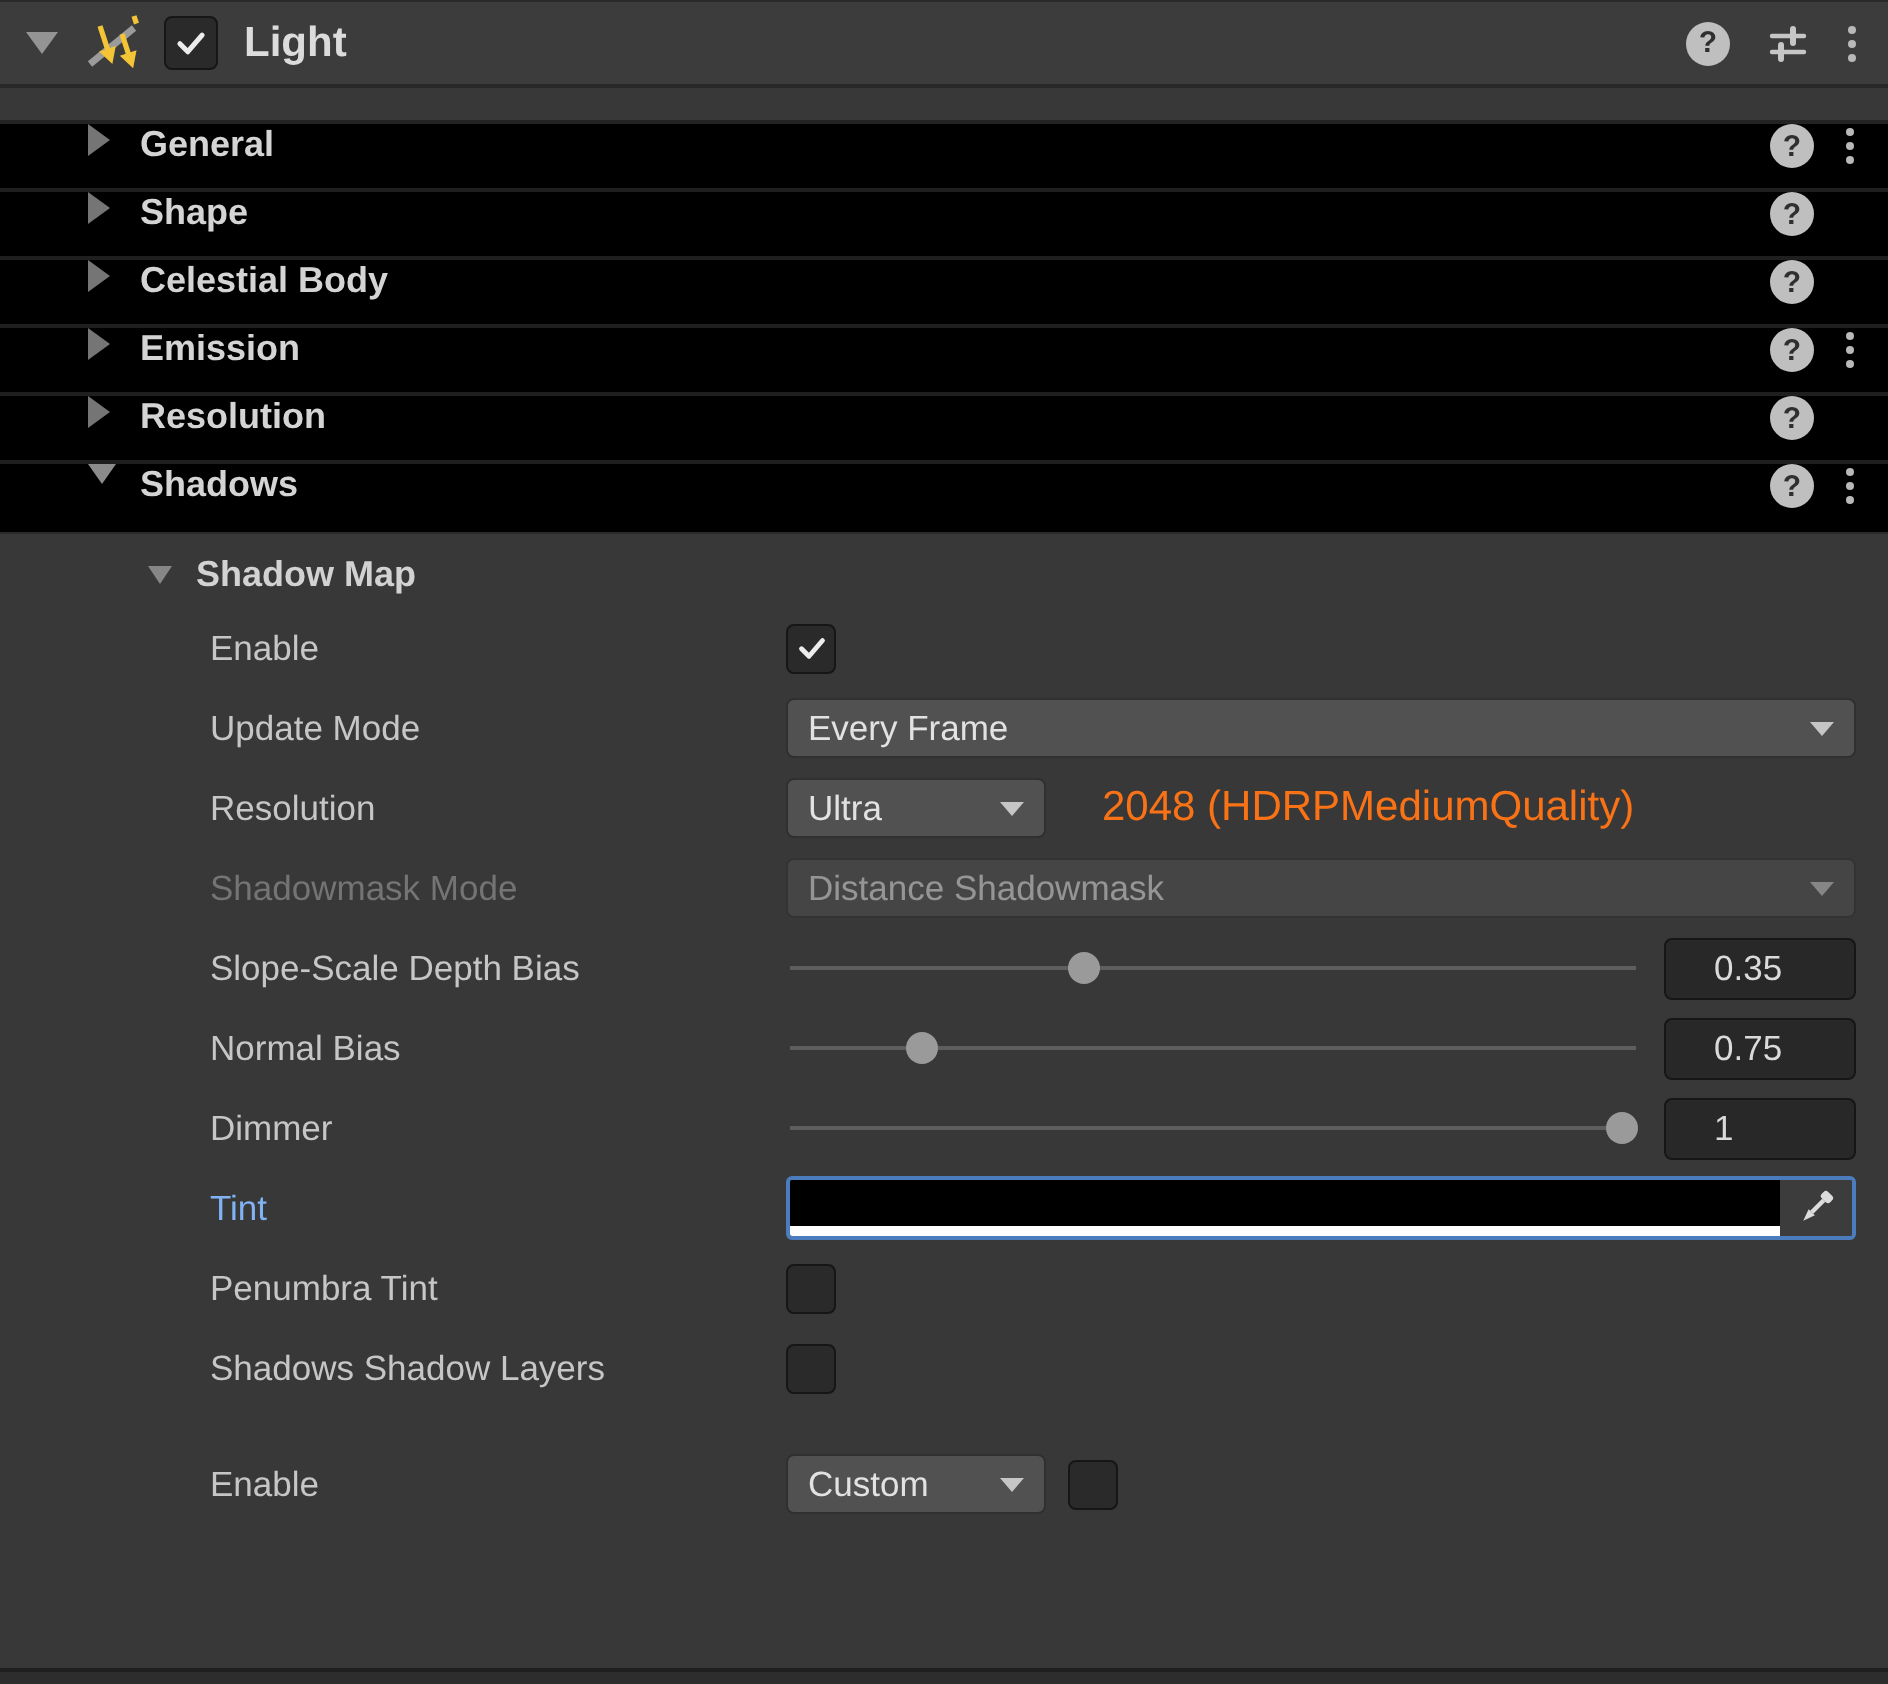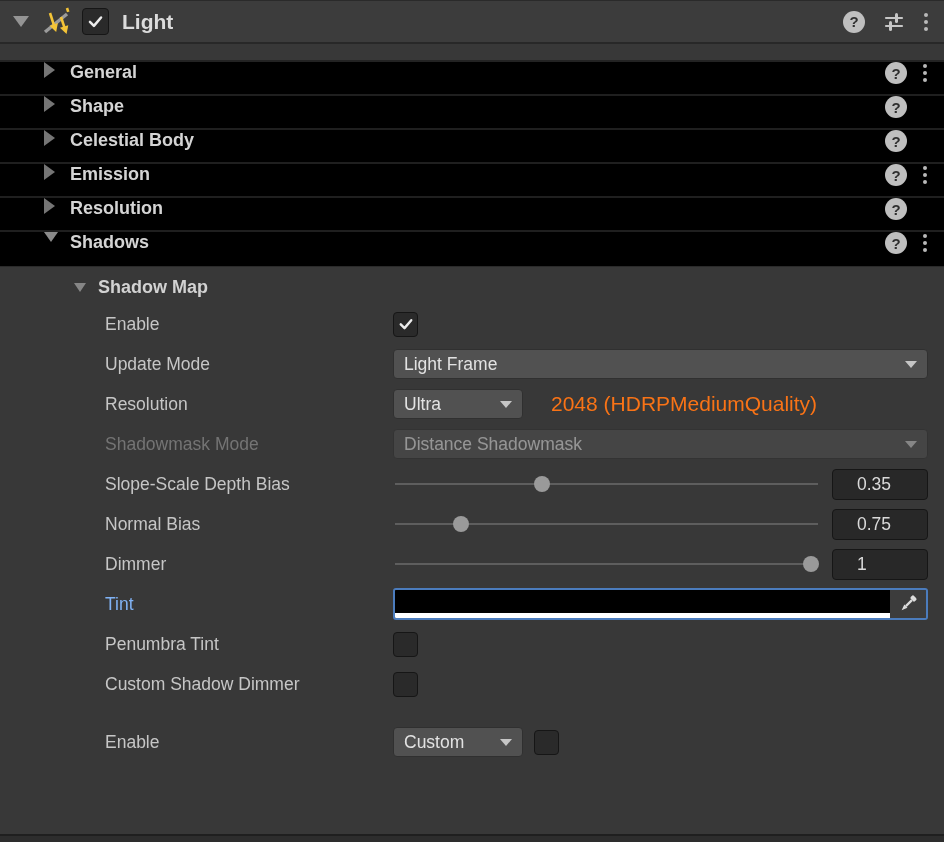--- a/index.html
+++ b/index.html
@@ -248,21 +248,21 @@
           <path d="M5 12.5 L10 17.5 L19 7" stroke="#ececec" stroke-width="3.2" fill="none" stroke-linecap="round" stroke-linejoin="round"></path>
         </svg>
       </span>
     </span>
   </div>
 
   <div class="prow">
     <span class="plabel">Update Mode</span>
     <span class="pctrl">
       <span class="dropdown">
-        <span>Light Frame</span>
+        <span>Every Frame</span>
         <span class="dd-arrow"></span>
       </span>
     </span>
   </div>
 
   <div class="prow">
     <span class="plabel">Resolution</span>
     <span class="pctrl">
       <span class="dropdown small">
         <span>Ultra</span>
@@ -341,21 +341,21 @@
   <div class="prow">
     <span class="plabel">Penumbra Tint</span>
     <span class="pctrl">
       <span class="checkbox">
         
       </span>
     </span>
   </div>
 
   <div class="prow">
-    <span class="plabel">Custom Shadow Dimmer</span>
+    <span class="plabel">Shadows Shadow Layers</span>
     <span class="pctrl">
       <span class="checkbox">
         
       </span>
     </span>
   </div>
 
   <div class="gap"></div>
 
 

